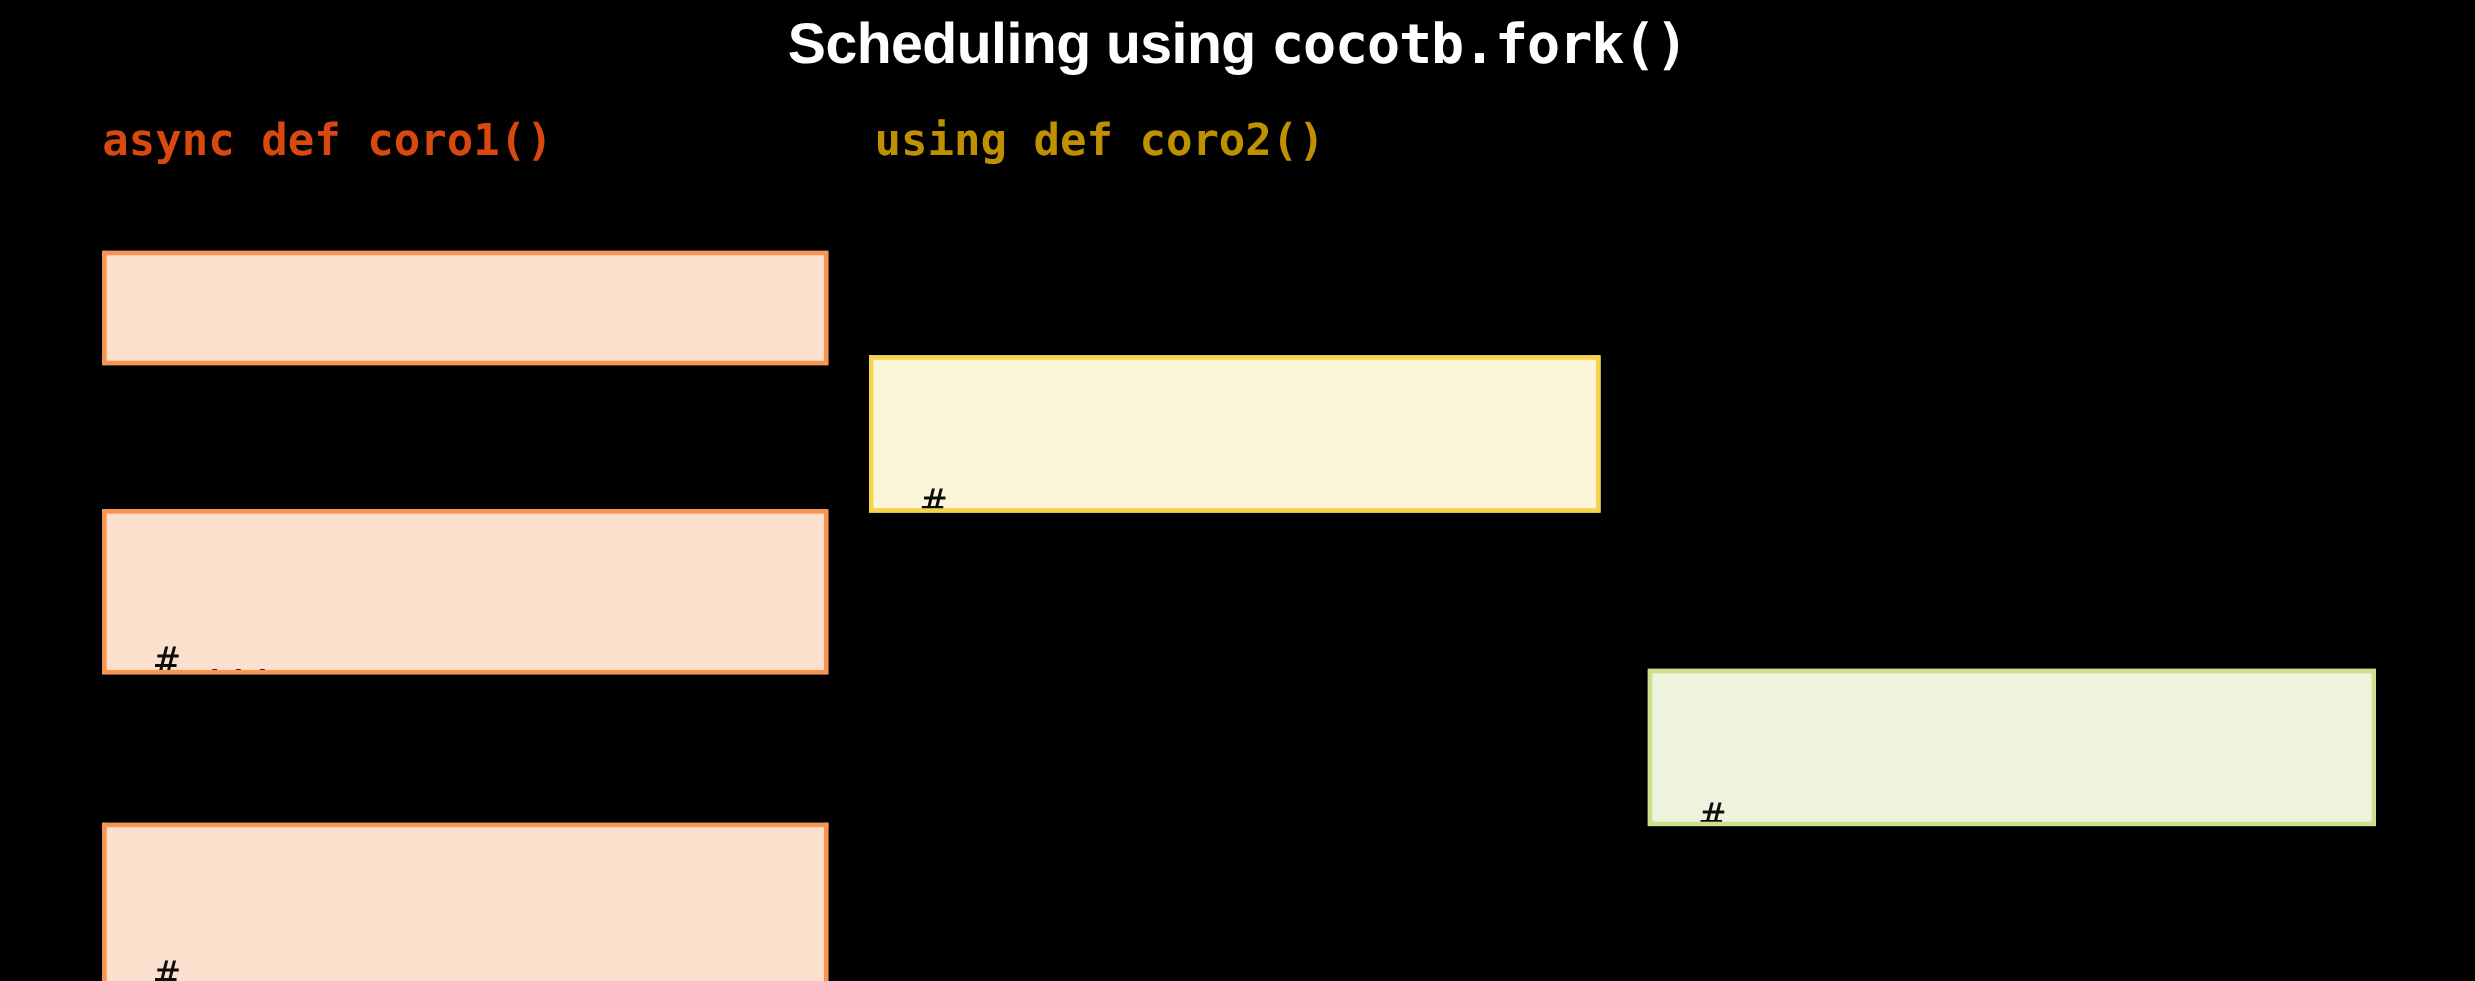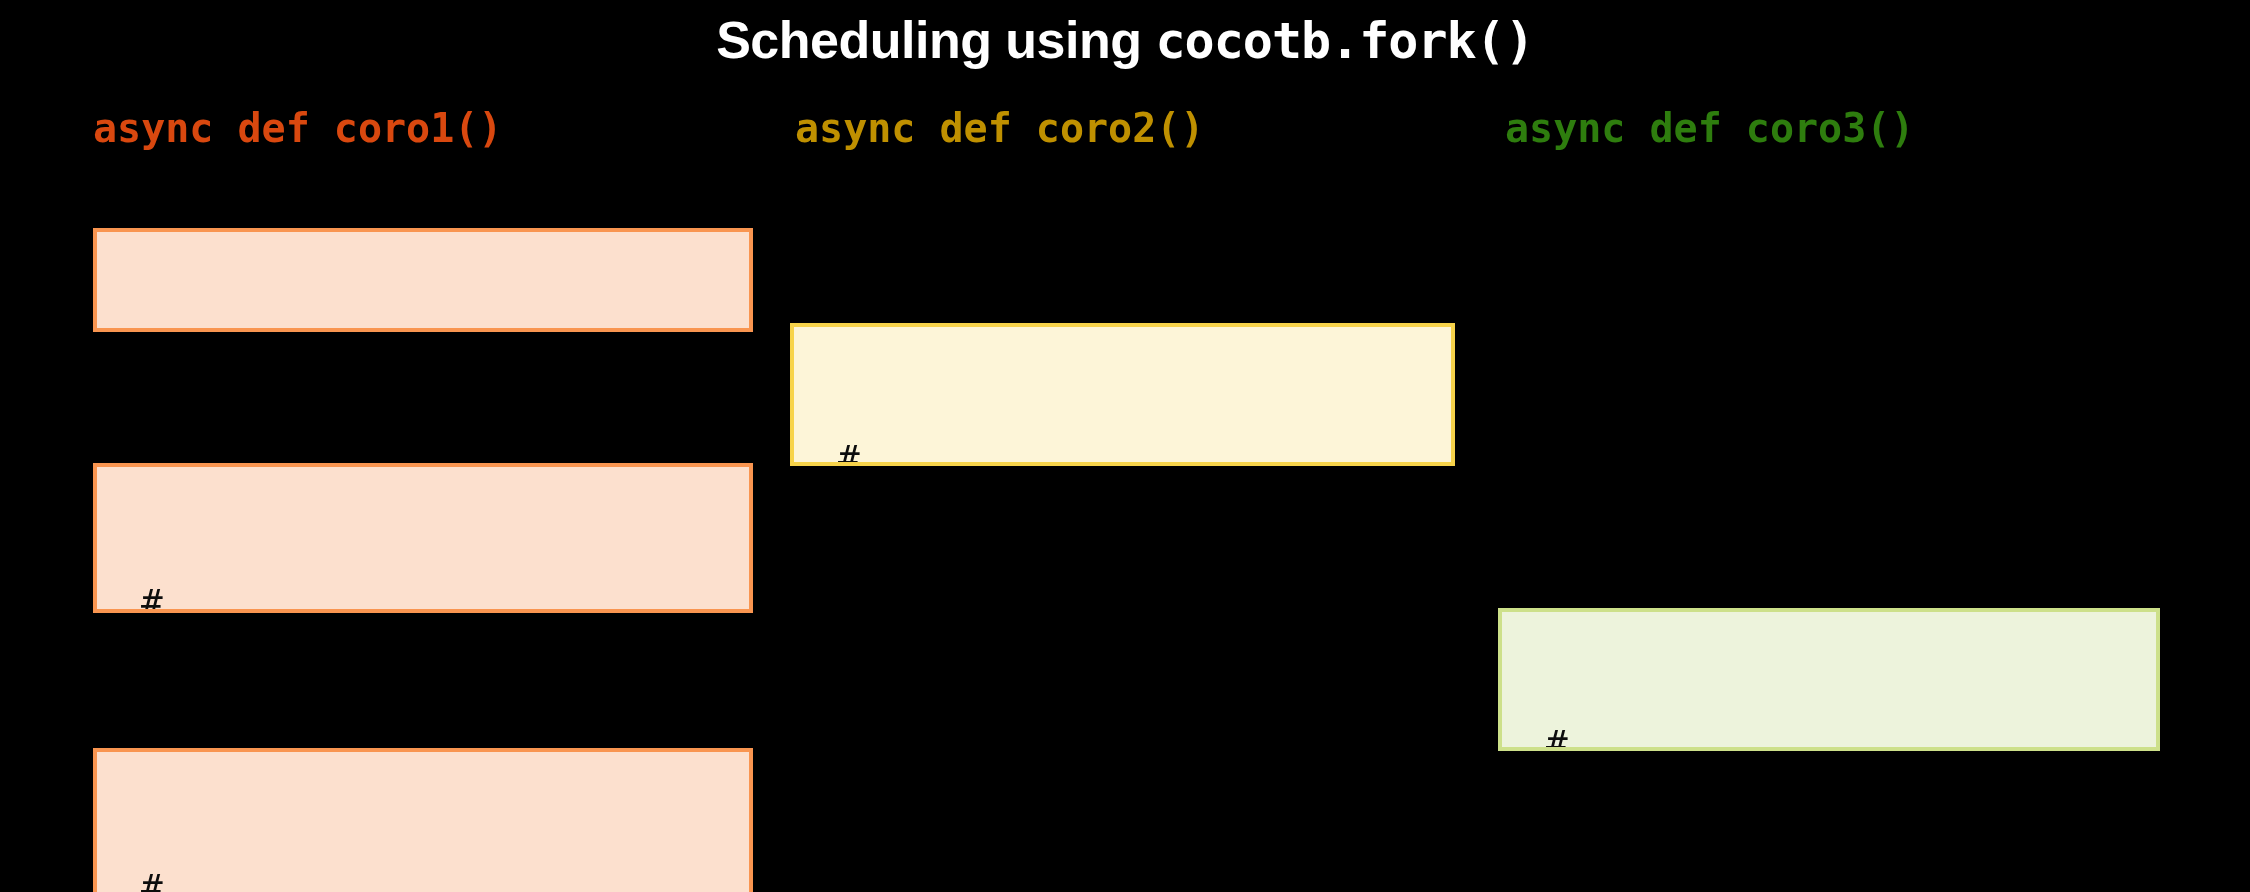--- a/index.html
+++ b/index.html
@@ -108,22 +108,21 @@
 </head>
 <body>
 
 <div id="canvas">
 
   <div id="title">
     <span class="t-words">Scheduling using </span><span class="t-code">cocotb.fork()</span>
   </div>
 
   <div class="col-header" id="hdr-coro1">async def coro1()</div>
-  <div class="col-header" id="hdr-coro2">async def coro2()</div>
-  <div class="col-header" id="hdr-coro3">async def coro3()</div>
+  <div class="col-header" id="hdr-coro2">using def coro2()</div>
 
   <div class="code-box box-orange" id="box-c1-fork">
     
   </div>
 
   <div class="code-box box-orange" id="box-c1-await1">
     <span class="code-line"># ...</span>
     
   </div>
 

